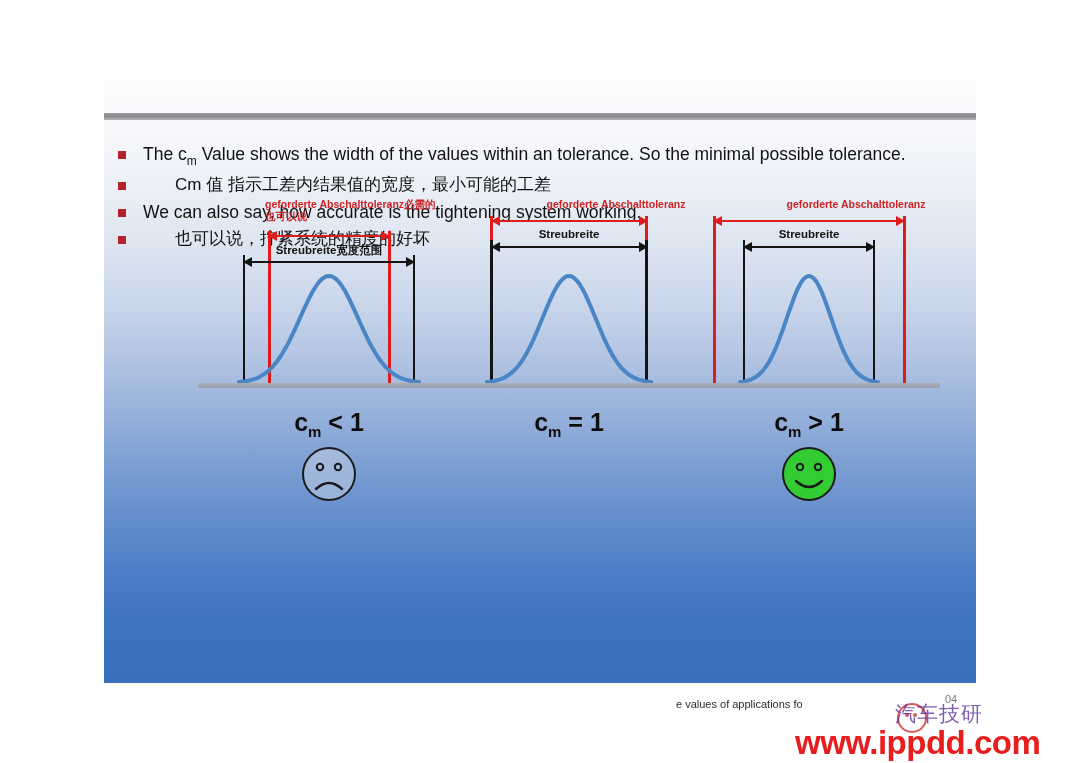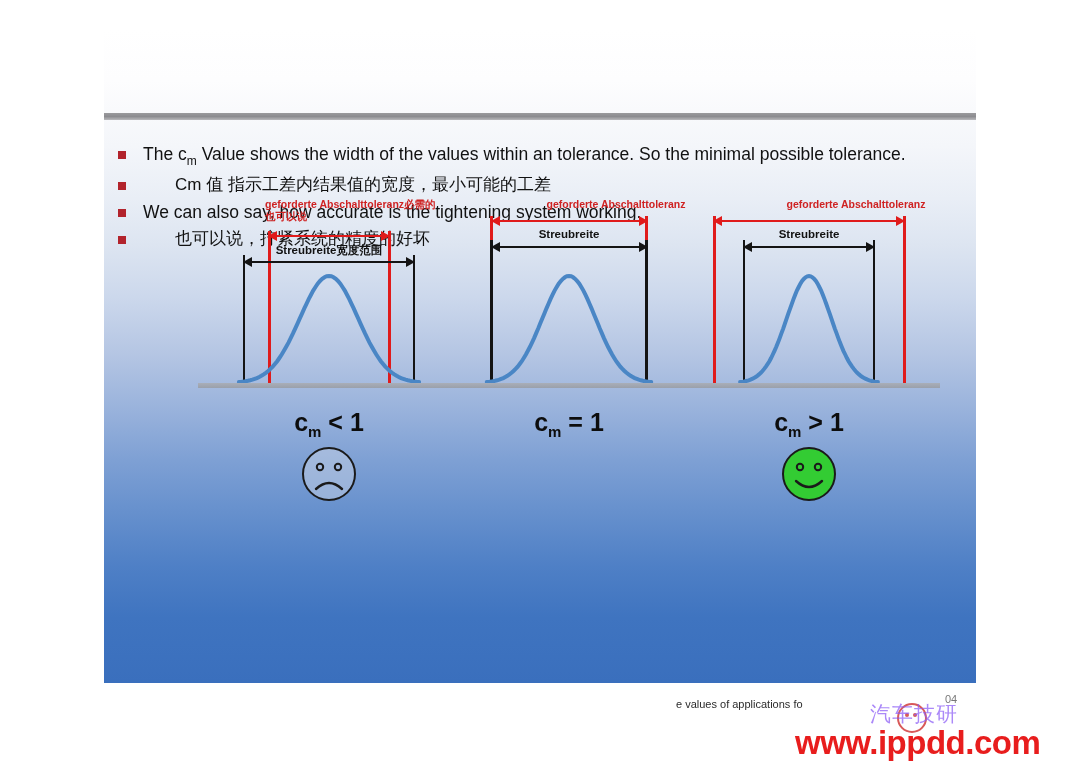--- a/index.html
+++ b/index.html
@@ -111,22 +111,22 @@
   .face{position:absolute;}
   #footer-note{
     position:absolute;left:676px;top:698px;
     font-size:11px;color:#2b2b2b;white-space:nowrap;
   }
   #page-num{
     position:absolute;left:945px;top:693px;
     font-size:11px;color:#4a4a4a;opacity:.75;
   }
   #watermark-cn{
-    position:absolute;left:870px;top:700px;
-    font-size:21px;color:#8b5cf6;opacity:.72;
+    position:absolute;left:895px;top:700px;
+    font-size:21px;color:#4c1d95;opacity:.72;
     white-space:nowrap;letter-spacing:1px;
   }
   #wm-logo{
     position:absolute;left:897px;top:703px;
     width:26px;height:26px;border-radius:50%;
     border:2px solid #cf3030;opacity:.8;
   }
   #wm-logo:before{
     content:"";position:absolute;left:6px;top:8px;width:4px;height:4px;
     border-radius:50%;background:#cf3030;

